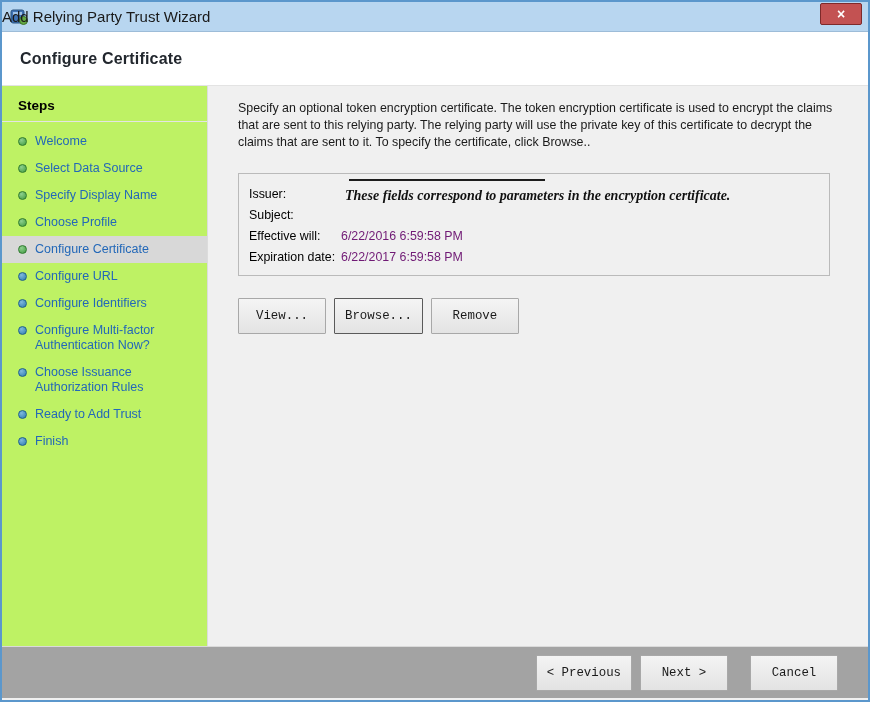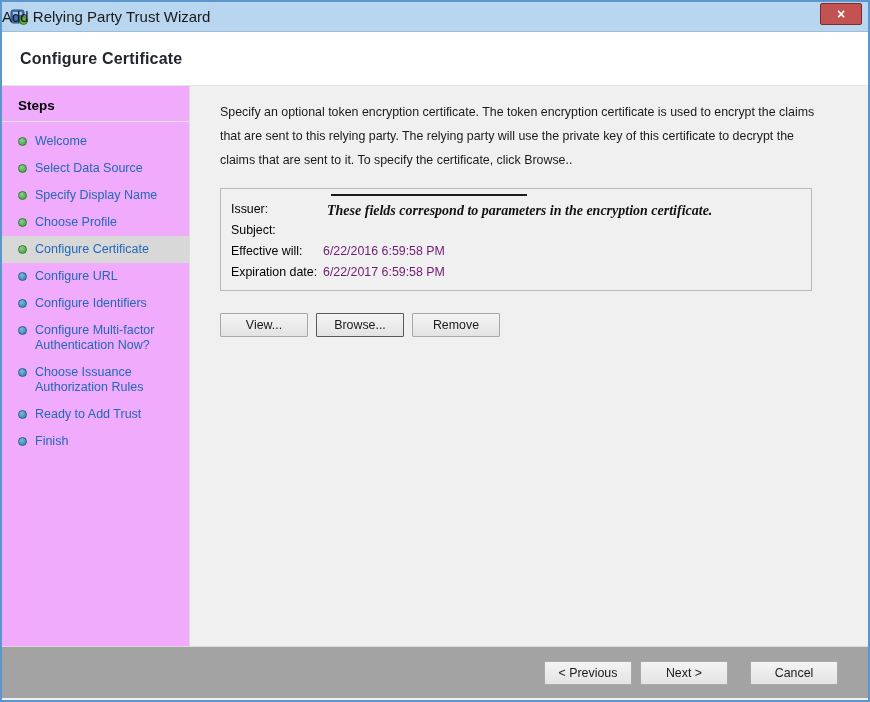--- a/index.html
+++ b/index.html
@@ -31,21 +31,21 @@
   }
   
   .header {
     height:54px; background:#ffffff; border-bottom:1px solid #e3e3e3;
     display:flex; align-items:center; padding-left:18px;
   }
   .header h1 { margin:0; font-size:16px; font-weight:bold; color:#22272e; letter-spacing:0.2px; }
   
   .body-row { display:flex; height:560px; }
   .sidebar {
-    width:188px; background:#f0abfc; border-right:1px solid #dcdcdc;
+    width:206px; background:#bef264; border-right:1px solid #dcdcdc;
     padding-top:8px; flex:0 0 auto;
   }
   .steps-title {
     font-size:13.5px; font-weight:bold; color:#000;
     padding:4px 0 8px 16px; border-bottom:1px solid #e4e4e4;
   }
   ul.steps { list-style:none; margin:6px 0 0 0; padding:0; }
   li.step {
     display:flex; align-items:flex-start;
     padding:6px 8px 6px 16px; cursor:pointer;
@@ -54,46 +54,46 @@
   .dot {
     width:9px; height:9px; border-radius:50%; flex:0 0 auto;
     margin:3px 8px 0 0;
   }
   .dot.done    { background:radial-gradient(circle at 35% 30%, #8ed08e, #3f9a3f); border:1px solid #2f7a2f; }
   .dot.pending { background:radial-gradient(circle at 35% 30%, #7fb9dd, #2c7bb0); border:1px solid #1f5f8d; }
   .step-label { font-size:12.5px; line-height:15px; color:#2368b8; }
   
   .content { flex:1 1 auto; background:#f0f0f0; padding:14px 30px 0 30px; }
   .desc {
-    margin:0 0 16px 0; font-size:12.4px; line-height:24px; color:#1a1a1a;
+    margin:0 0 22px 0; font-size:12.4px; line-height:17px; color:#1a1a1a;
     max-width:600px;
   }
   .certbox {
     position:relative; width:592px; border:1px solid #bababa;
     padding:9px 10px 8px 10px; background:#f0f0f0;
   }
   .cert-row { display:flex; height:21px; align-items:center; }
   .cert-label { width:92px; font-size:12.4px; color:#000000; flex:0 0 auto; }
   .cert-value { font-size:12.4px; color:#701a75; }
   .annotation {
     position:absolute; left:106px; top:14px; width:470px;
     font-family:"Liberation Serif","DejaVu Serif",serif;
     font-style:italic; font-weight:600; font-size:14px; color:#111;
   }
   .redaction-line {
     position:absolute; left:110px; top:5px; width:196px; height:2px;
     background:#1c1c1c;
   }
   .btn-row { margin-top:22px; display:flex; gap:8px; }
   button.win-btn {
-    min-width:88px; height:24px; padding:0 10px;
+    min-width:88px; height:36px; padding:0 10px;
     background:linear-gradient(#f4f4f4,#e3e3e3);
     border:1px solid #a8a8a8; border-radius:1px;
     font-size:12.4px; color:#1a1a1a; cursor:pointer;
-    font-family:Liberation Sans, sans-serif;
+    font-family:Liberation Mono, monospace;
   }
   button.win-btn.default { border-color:#5a5a5a; }
   
   .footer {
     height:52px; border-top:1px solid #dadada; background:#a3a3a3;
     display:flex; align-items:center; justify-content:flex-end;
     padding-right:30px; gap:8px;
   }
   .footer .spacer { width:6px; }
 </style>

